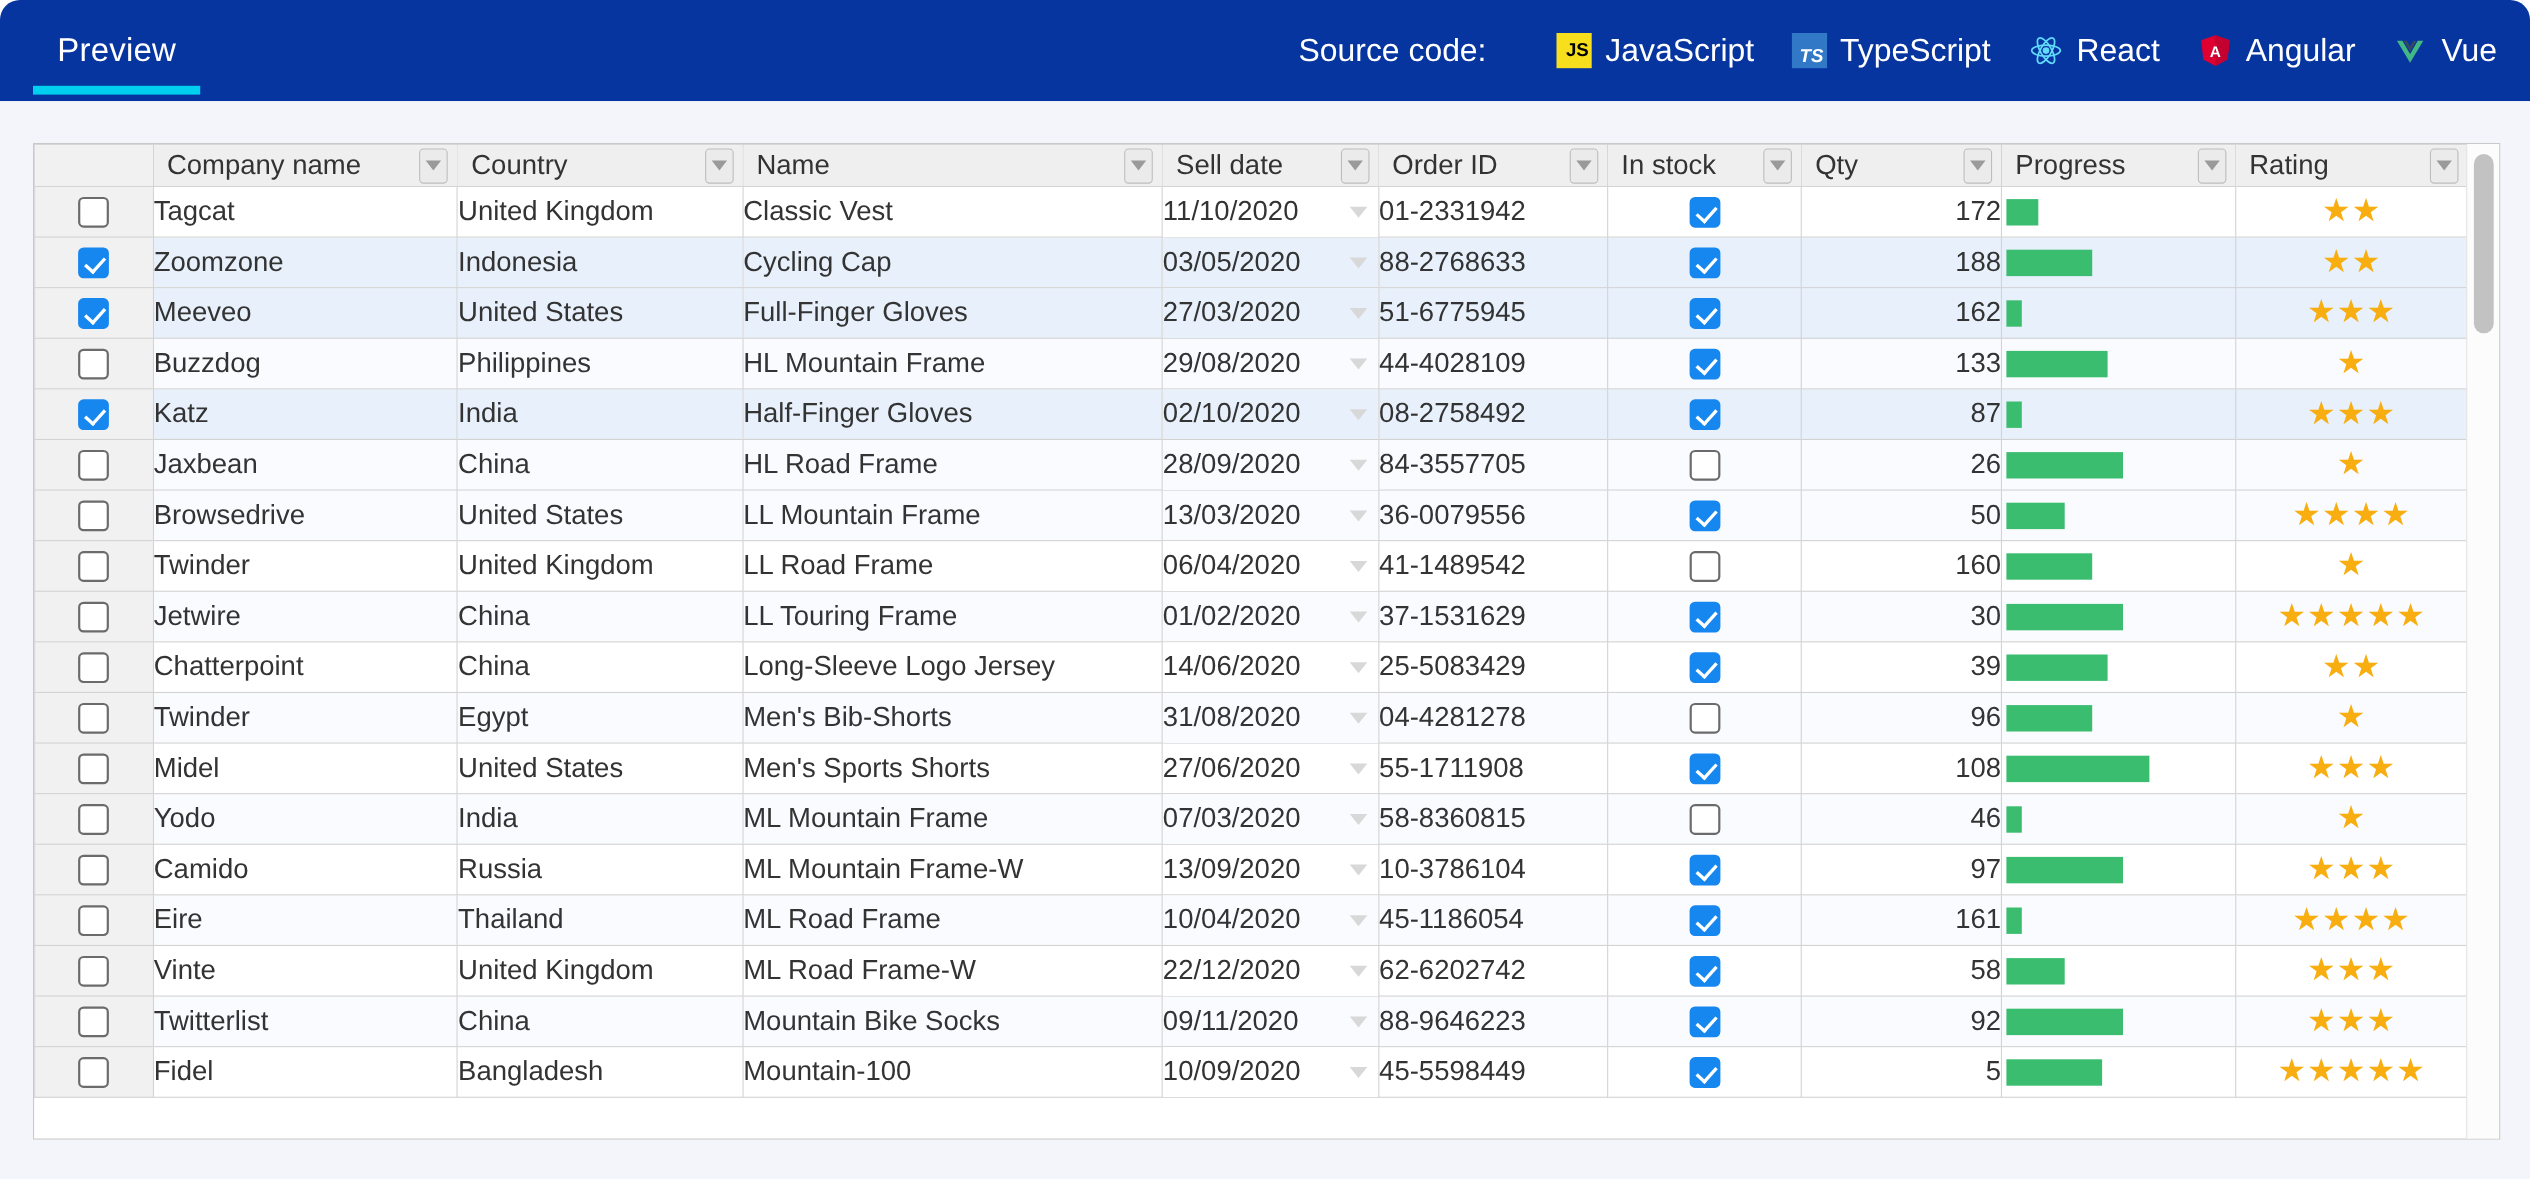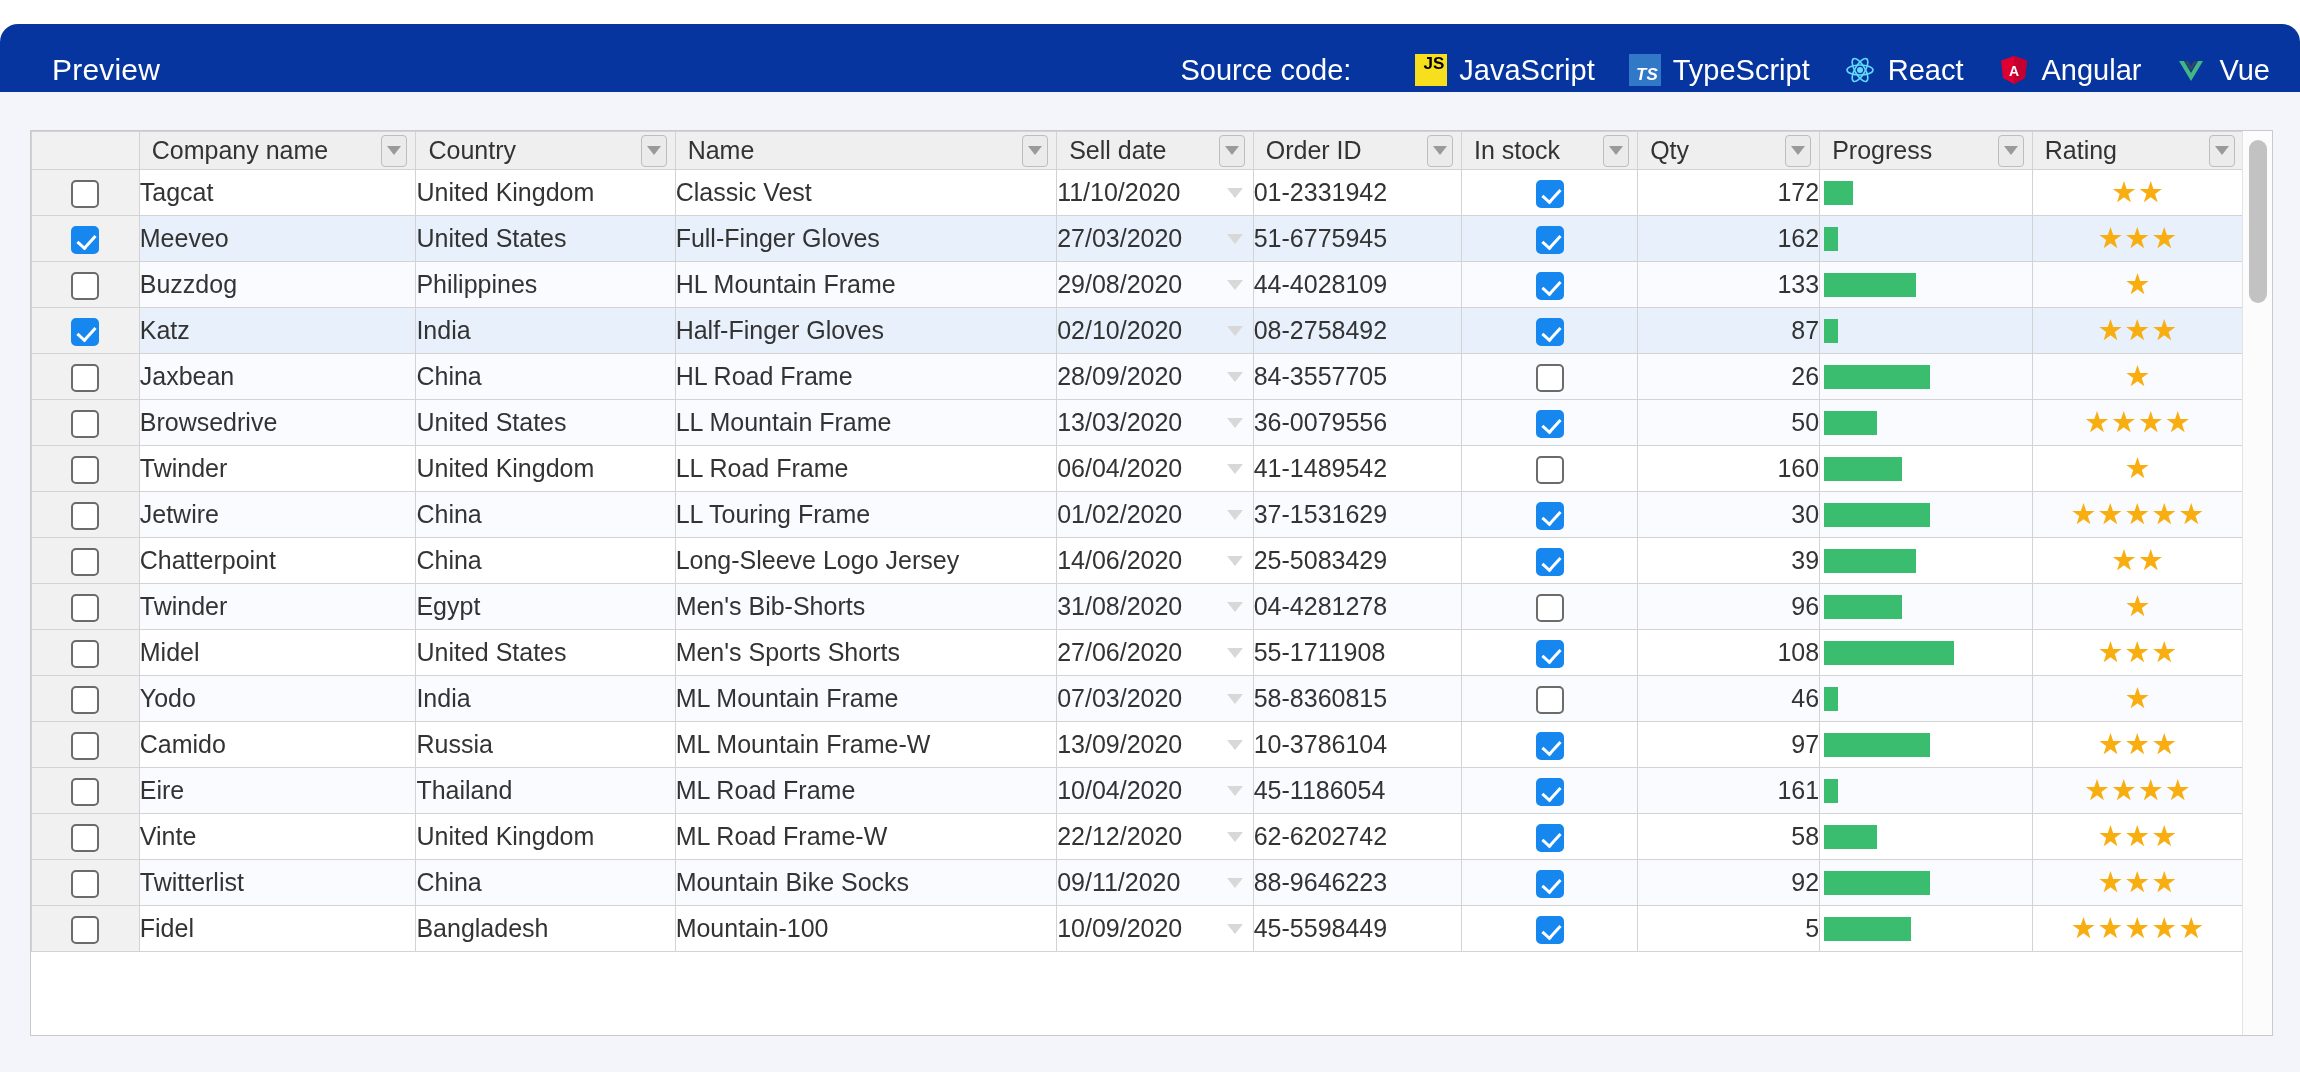--- a/index.html
+++ b/index.html
@@ -13,21 +13,21 @@
 
   #app { position: relative; width: 2300px; height: 1072px; background:#fff; }
 
   
   .header {
     position: absolute; left: 0; top: 0;
     width: 2300px; height: 92px;
     background: #0635a0;
     border-top-left-radius: 18px;
     border-top-right-radius: 18px;
-    display: flex; align-items: center; margin-top: 24px;
+    display: flex; align-items: center;
   }
   .tabs { display:flex; align-items:flex-end; height:92px; padding-left: 30px; }
   .tab {
     position: relative;
     color: #ffffff;
     font-size: 30px;
     padding: 0 22px;
     height: 92px;
     display: flex; align-items: center;
     letter-spacing: .2px;
@@ -53,21 +53,21 @@
     white-space:nowrap;
   }
   .srclink .lbl { margin-left: 12px; }
 
   .ico { width: 32px; height: 32px; display:inline-block; flex:0 0 auto; position:relative;}
 
   .ico-js {
     background: #f7df1e;
     color: #000;
     font-size: 17px; font-weight: bold;
-    display:flex; align-items:flex-start; justify-content:flex-end;
+    display:flex; align-items:center; justify-content:flex-end;
     padding: 0 3px 1px 0;
     font-family:"Liberation Sans", sans-serif;
   }
   .ico-ts {
     background: #3178c6;
     color: #fff;
     font-size: 17px; font-weight: bold;
     display:flex; align-items:flex-end; justify-content:flex-end;
     padding: 0 3px 1px 0;
     font-style: italic;
@@ -340,20 +340,36 @@
               <td class="c-num">172</td>
               <td>
                 <div class="prog">
                   <div class="bar" style="width: 29px; background: rgb(59, 189, 111);"></div>
                 </div>
               </td>
               <td class="c-ctr"><span class="stars" style="color: rgb(248, 174, 16);">★★</span></td>
             </tr>
             <tr class="sel">
               <td class="selcell"><span class="cbx on"></span></td>
+              <td class="c-text">Zoomzone</td>
+              <td class="c-text">Indonesia</td>
+              <td class="c-text">Cycling Cap</td>
+              <td class="c-date"><span>03/05/2020</span><span class="dcar"></span></td>
+              <td class="c-text">88-2768633</td>
+              <td class="c-ctr"><span class="cbx on"></span></td>
+              <td class="c-num">188</td>
+              <td>
+                <div class="prog">
+                  <div class="bar" style="width: 78px; background: rgb(59, 189, 111);"></div>
+                </div>
+              </td>
+              <td class="c-ctr"><span class="stars" style="color: rgb(248, 174, 16);">★★</span></td>
+            </tr>
+            <tr class="sel">
+              <td class="selcell"><span class="cbx on"></span></td>
               <td class="c-text">Meeveo</td>
               <td class="c-text">United States</td>
               <td class="c-text">Full-Finger Gloves</td>
               <td class="c-date"><span>27/03/2020</span><span class="dcar"></span></td>
               <td class="c-text">51-6775945</td>
               <td class="c-ctr"><span class="cbx on"></span></td>
               <td class="c-num">162</td>
               <td>
                 <div class="prog">
                   <div class="bar" style="width: 14px; background: rgb(59, 189, 111);"></div>

